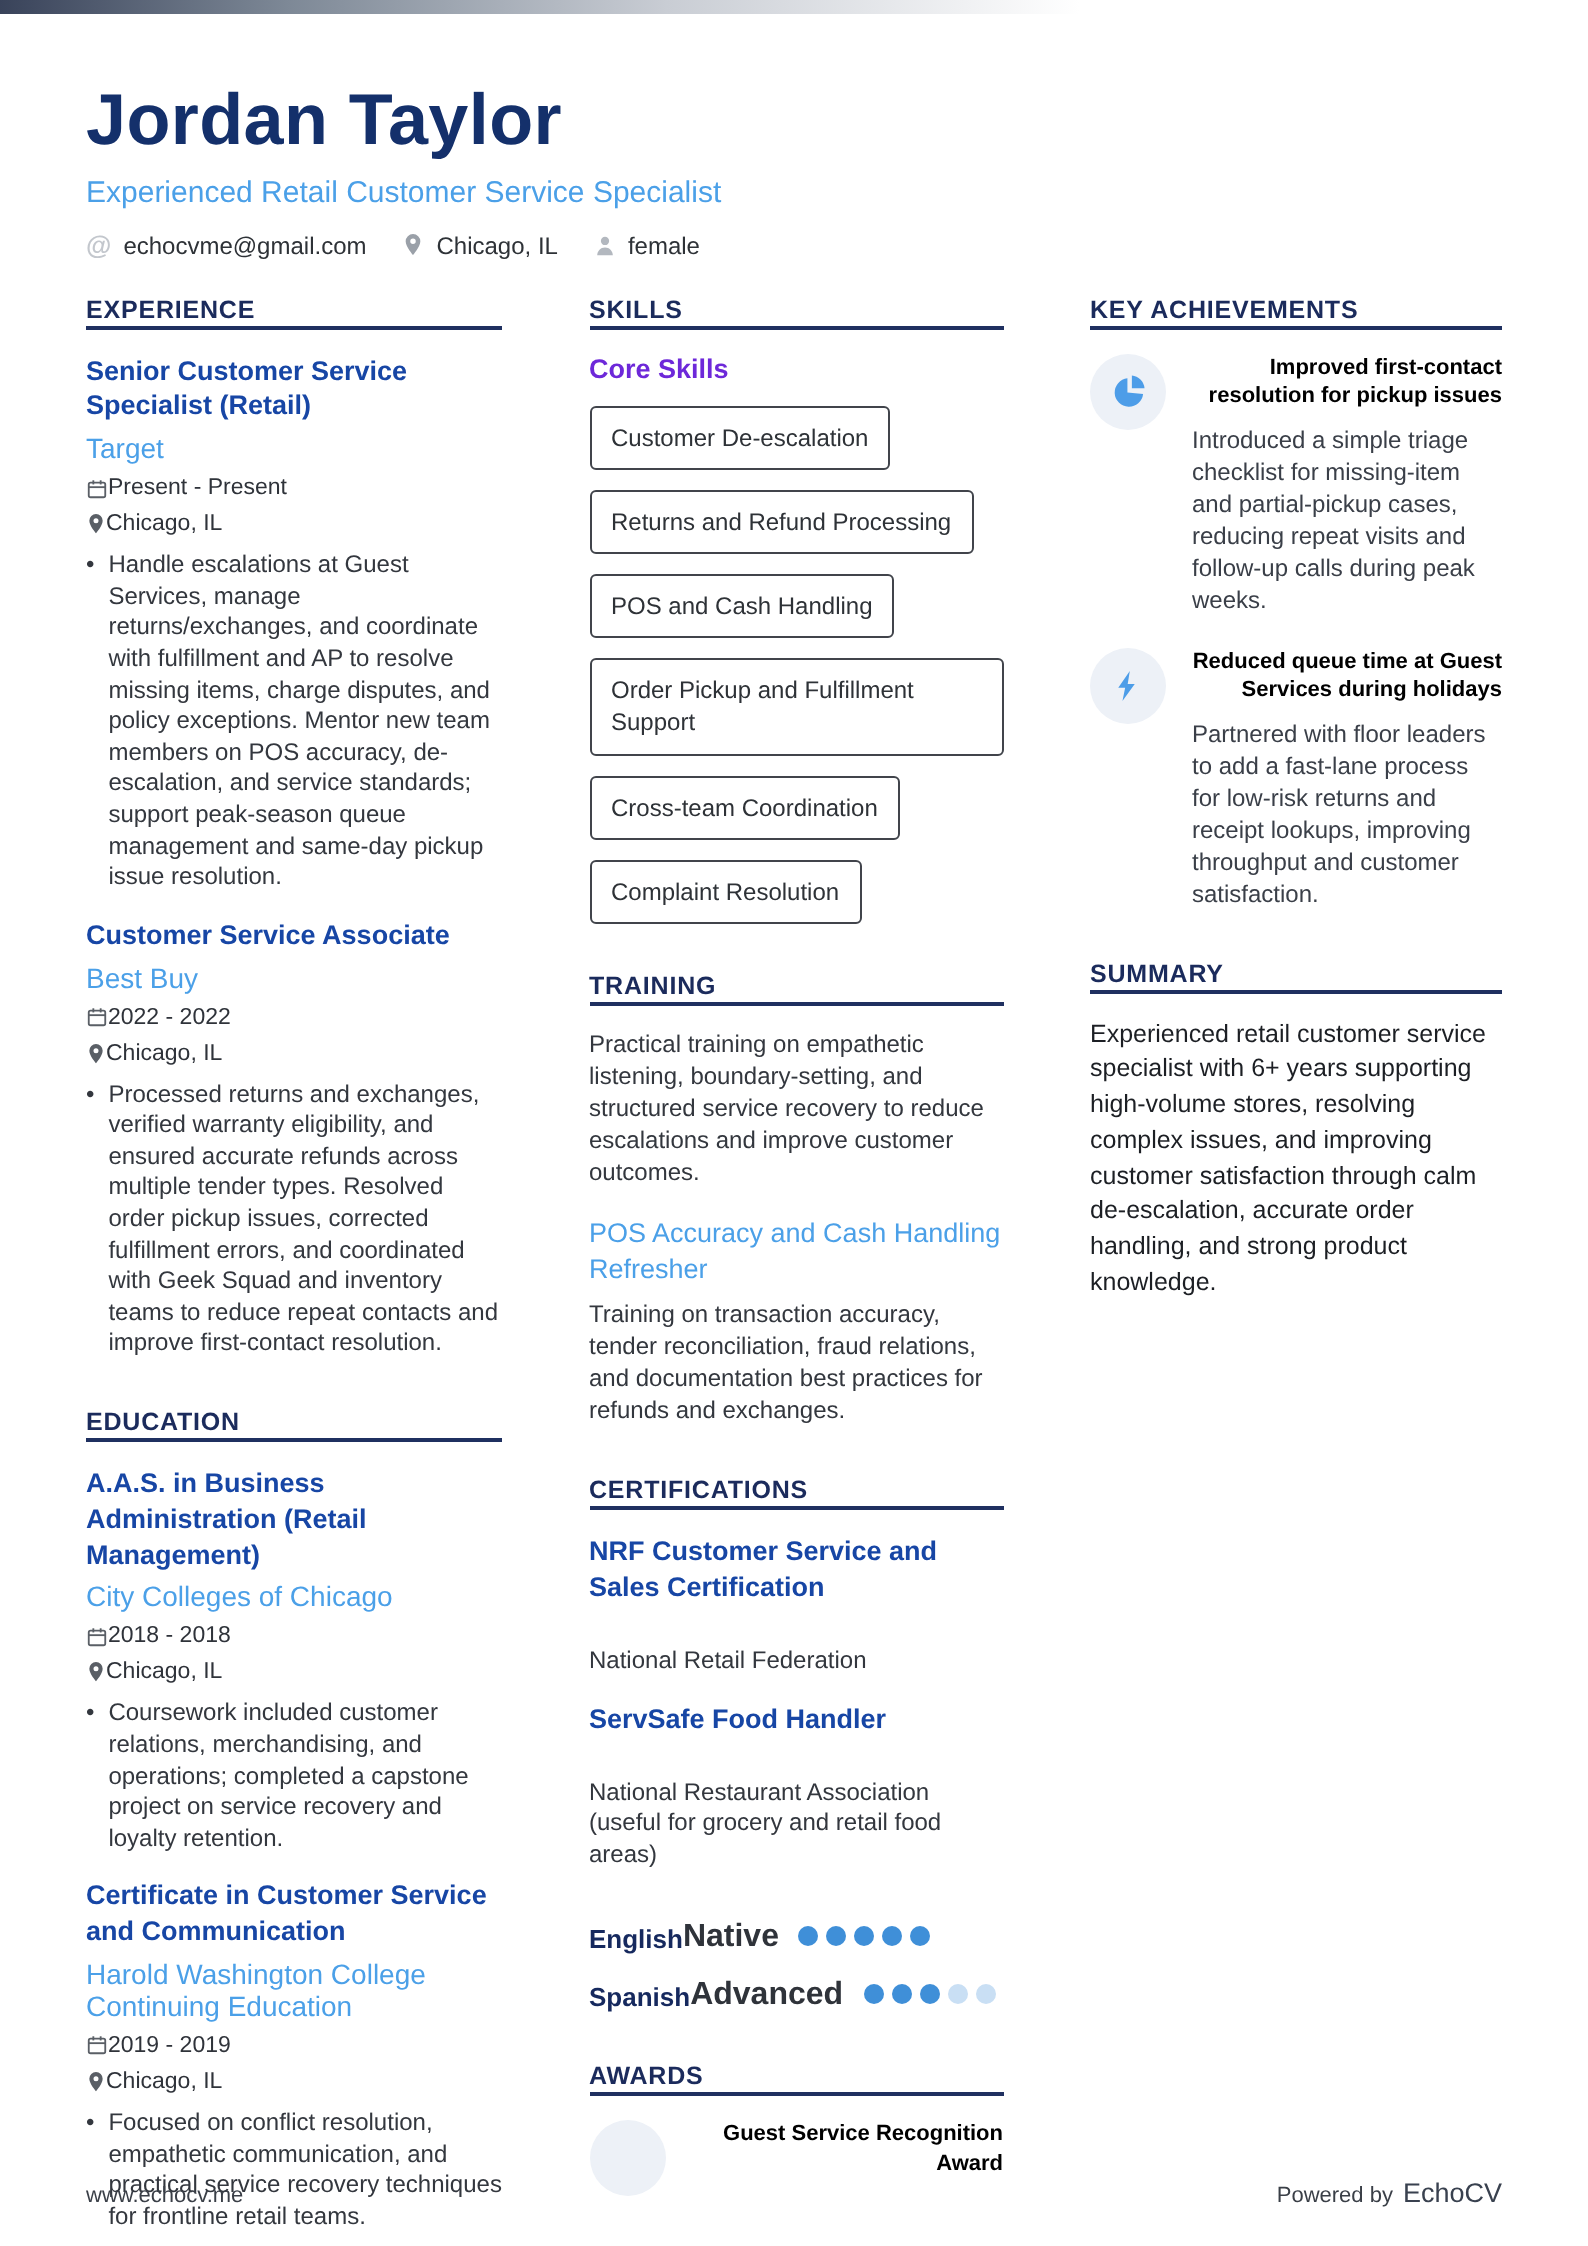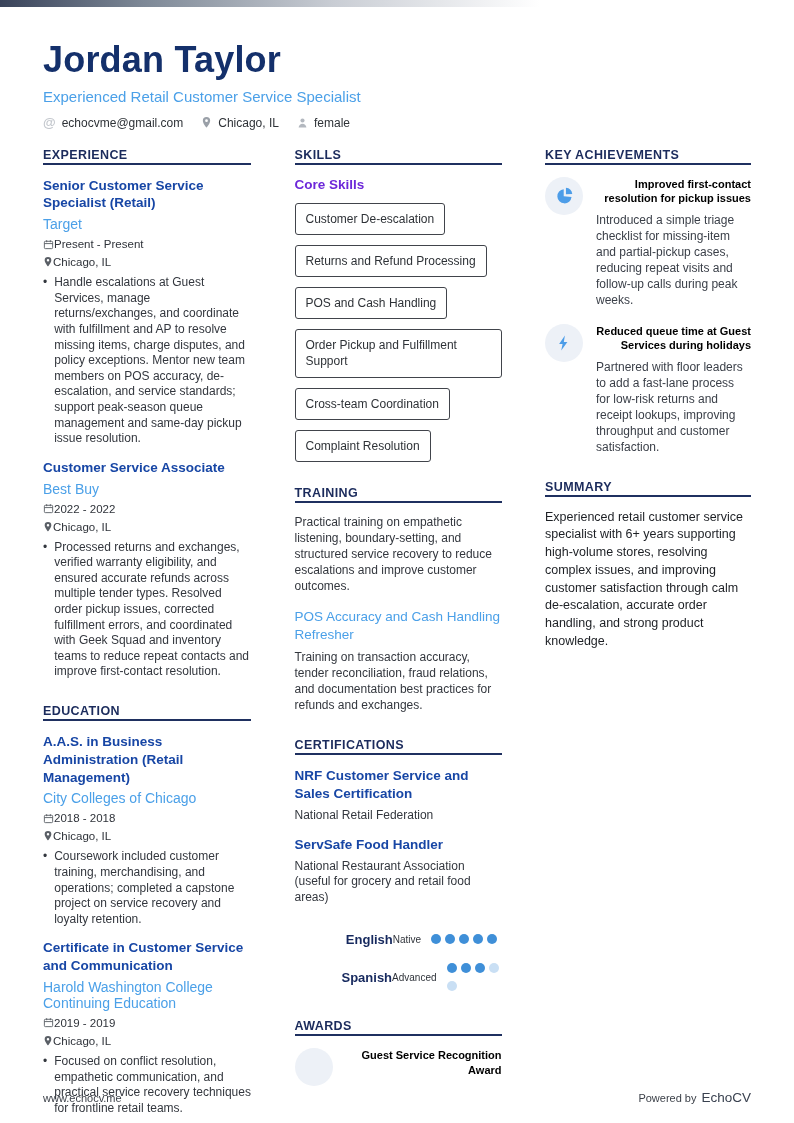--- a/index.html
+++ b/index.html
@@ -40,26 +40,26 @@
   .chip-row{margin-bottom:10px;}
   .chip{display:inline-block;border:1px solid #41444b;border-radius:3px;
     padding:7px 10px;font-size:12px;color:#2e3237;line-height:1.35;}
 
   .train{margin-bottom:13px;}
   .train-title{font-size:13.5px;color:#4ba0e8;line-height:1.35;font-weight:500;}
   .train-body{font-size:12px;color:#33373e;line-height:1.33;margin-top:6px;}
 
   .cert{margin-bottom:12px;}
   .cert-title{font-size:13.5px;font-weight:700;color:#1746a5;line-height:1.33;}
-  .cert-org{font-size:12px;color:#33373e;line-height:1.32;margin-top:5px;}
-
-  .lang-row{display:flex;align-items:center;justify-content:center;margin-bottom:11px;margin-left:47px;}
+  .cert-org{font-size:12px;color:#33373e;line-height:1.32;margin-top:20px;}
+
+  .lang-row{display:flex;align-items:center;justify-content:flex-start;margin-bottom:11px;}
   .lang-name{font-size:13px;font-weight:700;color:#16295e;}
   .lang-right{display:flex;align-items:center;}
-  .lang-level{font-size:10px;color:#2f333a;margin-right:6px;}
+  .lang-level{font-size:16px;color:#2f333a;margin-right:6px;font-weight:bold;}
   .dot{width:10px;height:10px;border-radius:50%;background:#c9dff4;display:inline-block;margin-left:4px;}
   .dot.filled{background:#3f8fd8;}
 
   .ach{display:flex;gap:13px;margin-bottom:15px;}
   .ach-iconwrap{flex:0 0 38px;width:38px;height:38px;border-radius:50%;background:#edf1f7;
     display:flex;align-items:center;justify-content:center;}
   .ach-content{flex:1;}
   .ach-title{font-size:11px;font-weight:700;color:#000000;line-height:1.33;text-align:right;}
   .ach-body{font-size:12px;color:#3a3f48;line-height:1.33;margin-top:7px;}
 
@@ -188,21 +188,21 @@
         <div class="meta">
           <span>
               <svg width="10" height="12" viewBox="0 0 24 26">
                 <path d="M12 1a8 8 0 0 0-8 8c0 6 8 15 8 15s8-9 8-15a8 8 0 0 0-8-8zm0 11a3 3 0 1 1 0-6 3 3 0 0 1 0 6z" fill="#5a5f66"></path>
               </svg>
             </span>
           <span>Chicago, IL</span>
         </div>
         <div class="bullet">
           <span class="bdot">•</span>
-          <span>Coursework included customer training, merchandising, and operations; completed a capstone project on service recovery and loyalty retention.</span>
+          <span>Coursework included customer relations, merchandising, and operations; completed a capstone project on service recovery and loyalty retention.</span>
         </div>
       </div>
 
       <div class="job">
         <div class="job-title">Certificate in Customer Service and Communication</div>
         <div class="company">Harold Washington College Continuing Education</div>
         <div class="meta">
           <span>
               <svg width="11" height="11" viewBox="0 0 24 24">
                 <rect x="3" y="5" width="18" height="16" rx="2" fill="none" stroke="#5a5f66" stroke-width="2"></rect>

